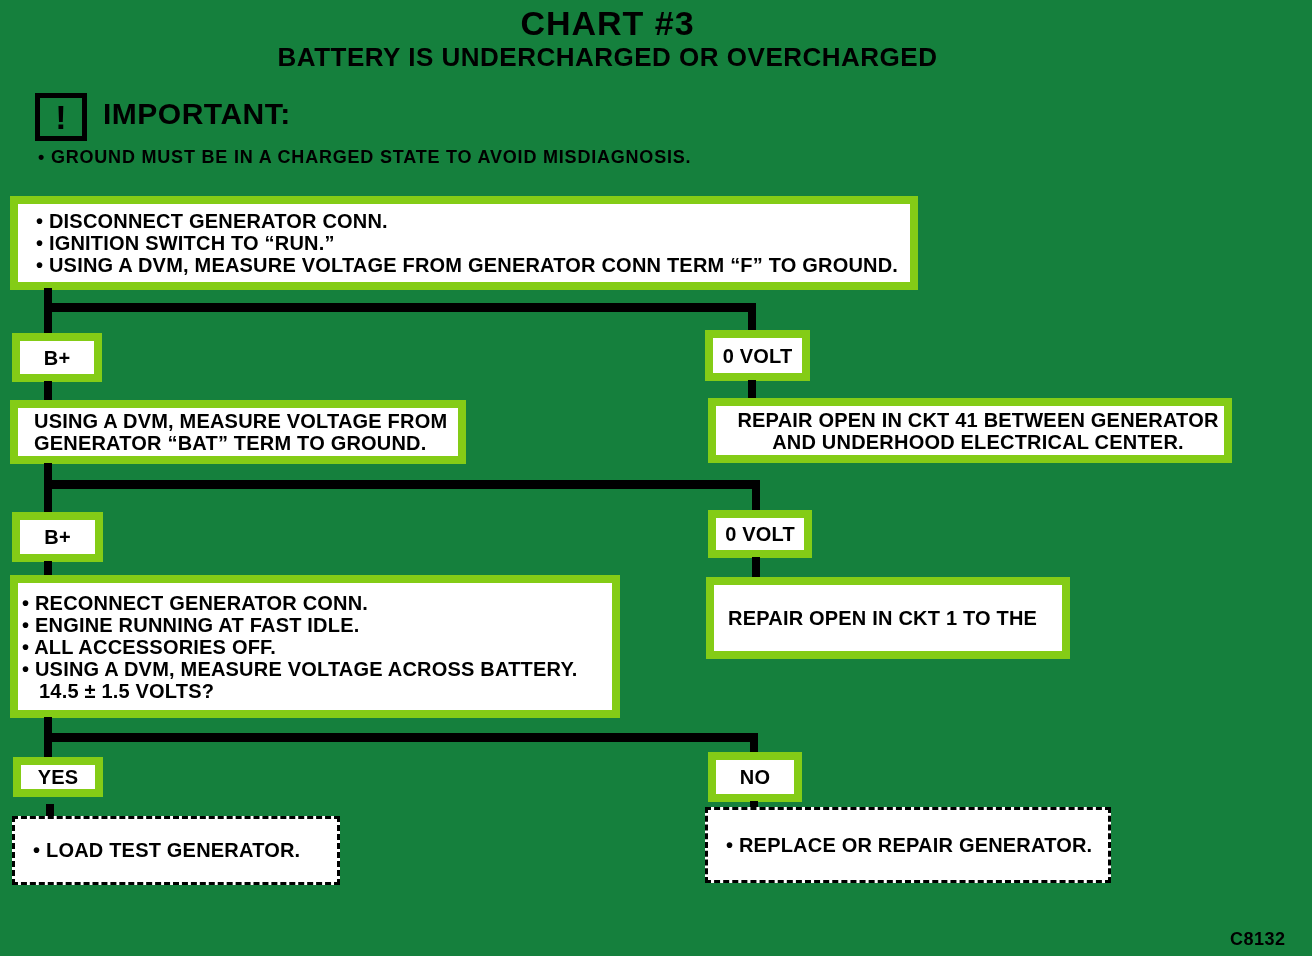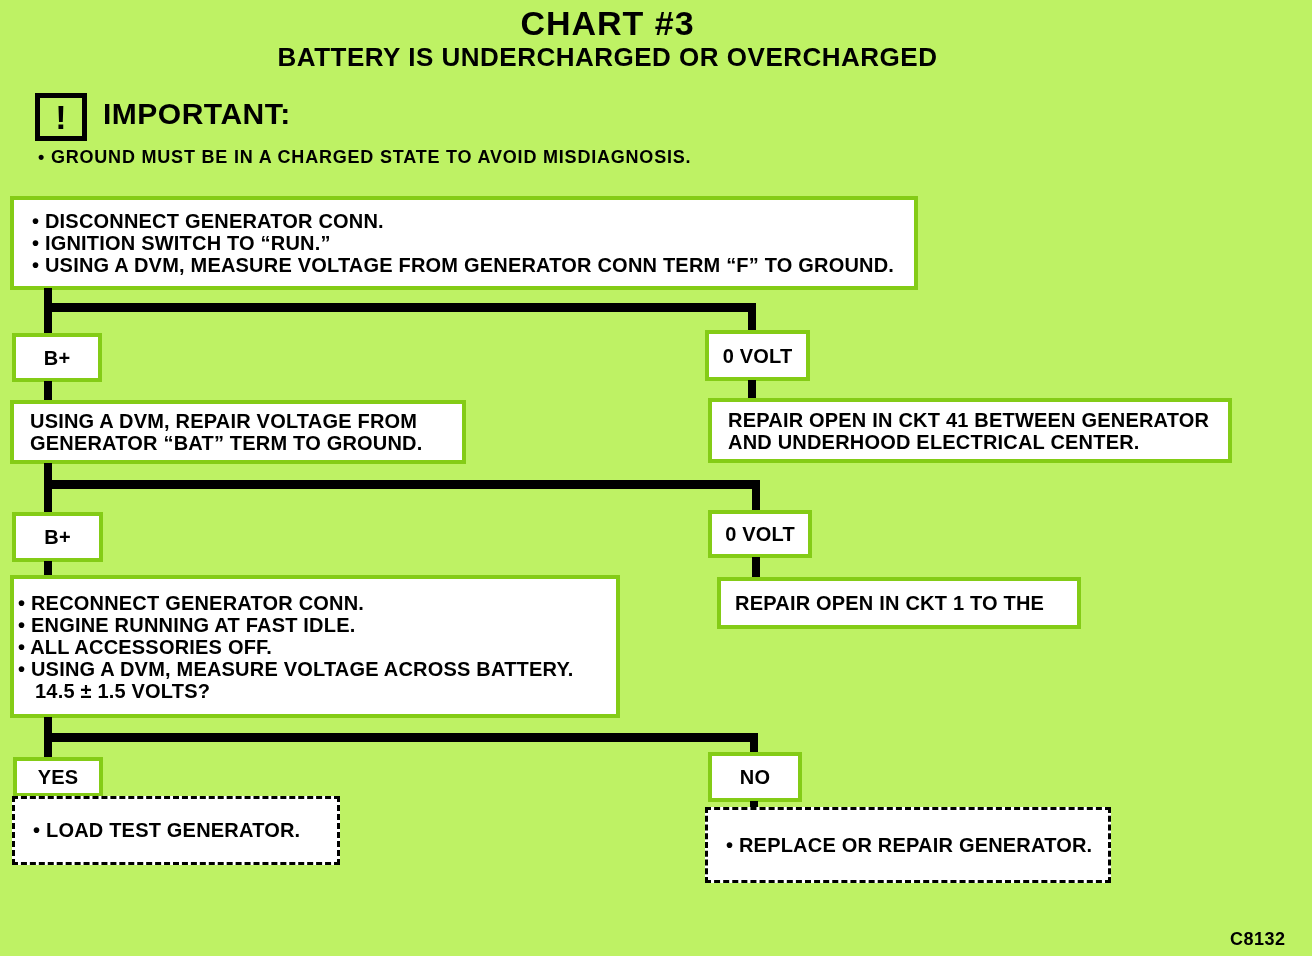--- a/index.html
+++ b/index.html
@@ -1,50 +1,50 @@
 <!DOCTYPE html>
 <html><head>
 <meta charset="utf-8">
 <style>
   html,body{margin:0;padding:0;background:#ffffff;}
   .page{
-    position:relative;width:1312px;height:956px;background:#bef264;
+    position:relative;width:1312px;height:956px;background:#15803d;
     font-family:"Liberation Sans",sans-serif;font-weight:700;color:#000;
     overflow:hidden;
   }
   
   .title{position:absolute;left:0;top:4px;width:1215px;text-align:center;
     font-size:34px;letter-spacing:1px;}
   .subtitle{position:absolute;left:0;top:42px;width:1215px;text-align:center;
     font-size:26px;letter-spacing:0.5px;}
   .imp-icon{position:absolute;left:35px;top:93px;width:52px;height:48px;
     border:5px solid #000;box-sizing:border-box;display:flex;align-items:center;
     justify-content:center;font-size:34px;line-height:1;}
   .imp-label{position:absolute;left:103px;top:97px;font-size:30px;letter-spacing:0.5px;text-align:center;}
   .imp-note{position:absolute;left:38px;top:147px;font-size:18px;letter-spacing:0.8px;white-space:nowrap;}
   
-  .box{position:absolute;border:4px solid #84cc16;background:#fff;box-sizing:border-box;
+  .box{position:absolute;border:8px solid #84cc16;background:#fff;box-sizing:border-box;
     display:flex;flex-direction:column;justify-content:center;}
   .tl{font-size:20px;letter-spacing:0.2px;line-height:22px;white-space:nowrap;}
   .dashed{border:3px dashed #000;}
   .lbl{align-items:center;font-size:19px;letter-spacing:0.5px;}
   .lbl .tl{text-align:center;}
   .step1{left:10px;top:196px;width:908px;height:94px;padding-left:18px;}
   .bplus1{left:12px;top:333px;width:90px;height:49px;}
   .volt1{left:705px;top:330px;width:105px;height:51px;}
   .step2{left:10px;top:400px;width:456px;height:64px;padding-left:16px;}
-  .repair41{left:708px;top:398px;width:524px;height:65px;padding-left:16px;}
+  .repair41{left:708px;top:398px;width:524px;height:65px;padding-left:16px;align-items:center;}
   .bplus2{left:12px;top:512px;width:91px;height:50px;}
   .volt2{left:708px;top:510px;width:104px;height:48px;}
   .step3{left:10px;top:575px;width:610px;height:143px;padding-left:4px;}
   .step3 .indent{padding-left:17px;}
-  .repair1{left:706px;top:577px;width:364px;height:52px;padding-left:14px;margin-left:11px;}
+  .repair1{left:706px;top:577px;width:364px;height:82px;padding-left:14px;}
   .yes{left:13px;top:757px;width:90px;height:40px;}
   .no{left:708px;top:752px;width:94px;height:50px;}
-  .resyes{left:12px;top:796px;width:328px;height:69px;padding-left:18px;}
+  .resyes{left:12px;top:816px;width:328px;height:69px;padding-left:18px;}
   .resno{left:705px;top:807px;width:406px;height:76px;padding-left:18px;}
   .resyes .tl,.resno .tl{line-height:23px;}
   
   .line{position:absolute;background:#000;}
   .la-v1{left:44px;top:288px;width:8px;height:45px;}
   .la-h {left:44px;top:303px;width:712px;height:9px;}
   .la-v2{left:748px;top:310px;width:8px;height:21px;}
   .lb1  {left:44px;top:381px;width:8px;height:20px;}
   .lb2  {left:748px;top:380px;width:8px;height:19px;}
   .lc-v1{left:44px;top:463px;width:8px;height:50px;}
@@ -88,21 +88,21 @@
     <div class="tl">B+</div>
   </div>
   <div class="box lbl volt1">
     <div class="tl">0 VOLT</div>
   </div>
 
   <div class="line lb1"></div>
   <div class="line lb2"></div>
 
   <div class="box step2">
-    <div class="tl">USING A DVM, REPAIR VOLTAGE FROM</div>
+    <div class="tl">USING A DVM, MEASURE VOLTAGE FROM</div>
     <div class="tl">GENERATOR “BAT” TERM TO GROUND.</div>
   </div>
   <div class="box repair41">
     <div class="tl">REPAIR OPEN IN CKT 41 BETWEEN GENERATOR</div>
     <div class="tl">AND UNDERHOOD ELECTRICAL CENTER.</div>
   </div>
 
   <div class="line lc-v1"></div>
   <div class="line lc-h"></div>
   <div class="line lc-v2"></div>

